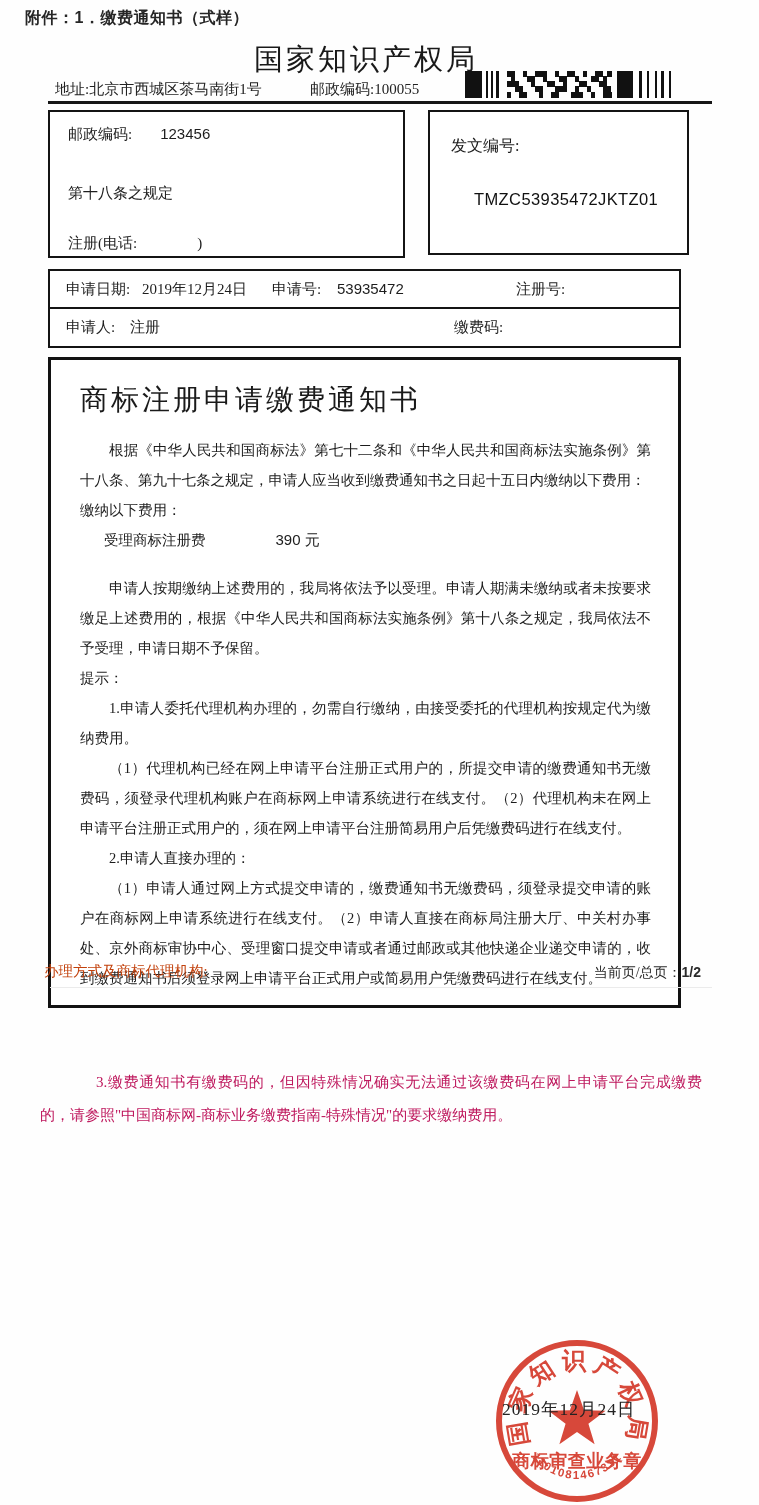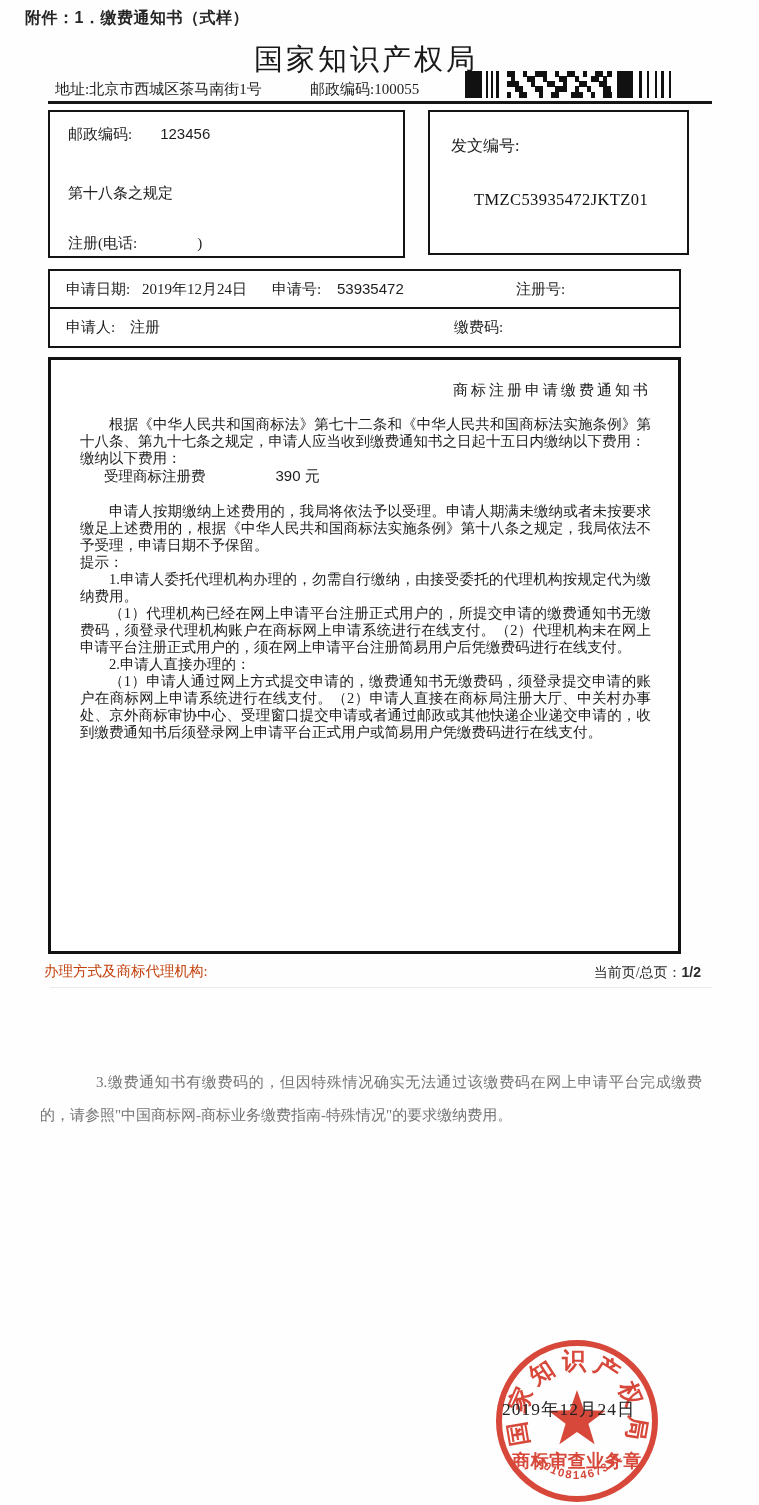--- a/index.html
+++ b/index.html
@@ -35,21 +35,21 @@
   .recipient-postal { position:absolute; left:18px; top:13px; }
   .recipient-postal .val { margin-left:28px; font-family:"Liberation Sans", sans-serif; font-size:15px; }
   .recipient-address { position:absolute; left:18px; top:72px; }
   .recipient-phone { position:absolute; left:18px; top:122px; }
 
   .docnum-box {
     position:absolute; left:428px; top:110px; width:261px; height:145px;
     border:2px solid #141414; background:#fff; font-size:16px;text-align:right;
   }
   .docnum-label { position:absolute; left:21px; top:24px; }
-  .docnum-value { position:absolute; left:44px; top:78px; font-family:Liberation Serif, serif; font-size:16.5px; color:#111; letter-spacing:0.4px; }
+  .docnum-value { position:absolute; left:44px; top:78px; font-family:Liberation Sans, sans-serif; font-size:16.5px; color:#111; letter-spacing:0.4px; }
 
   
   .info-table {
     position:absolute; left:48px; top:269px; width:633px;
     border:2px solid #141414; background:#fff; font-size:15px;
   }
   .info-row { position:relative; height:37px; }
   .info-row.first { border-bottom:2px solid #141414; height:38px; }
   .info-row span { position:absolute; top:9px; }
   .lbl-appdate { left:16px; }
@@ -61,44 +61,44 @@
   .val-applicant { left:80px; }
   .lbl-paycode { left:404px; }
 
   
   .notice-box {
     position:absolute; left:48px; top:357px; width:633px; min-height:597px;
     border:3px solid #121212; background:#fff;
     padding:17px 27px 12px 29px;
   }
   .notice-title {
-    text-align:right; font-size:15px; letter-spacing:3px; color:#1a1a1a;
+    text-align:left; font-size:28px; letter-spacing:3px; color:#1a1a1a;
     margin:4px 0 16px 0; font-weight:normal;
   }
-  .notice-body { font-size:14.5px; line-height:17px; color:#1c1c1c; }
+  .notice-body { font-size:14.5px; line-height:30px; color:#1c1c1c; }
   .notice-body p { margin:0; text-align:justify; }
   .notice-body p.indent { text-indent:2em; }
   .notice-body p.space-before { margin-top:18px; }
   .fee-line { padding-left:24px; }
   .fee-amount { display:inline-block; margin-left:70px; font-family:"Liberation Sans", sans-serif; font-size:15px; }
 
   
   .notice-footer-left {
     position:absolute; left:44px; top:962px; font-size:14.5px; color:#c2410c;
   }
   .notice-footer-right {
     position:absolute; right:58px; top:964px; font-size:14px; color:#2a2a2a;
   }
   .notice-footer-right .page-val { font-family:"Liberation Sans", sans-serif; font-weight:bold; }
   .page-divider { position:absolute; left:50px; top:987px; width:662px; height:1px; background:#ebebeb; }
 
   
   .page2-paragraph {
     position:absolute; left:40px; top:1066px; width:662px;
-    font-size:15px; line-height:33px; text-align:justify; color:#737373;
+    font-size:15px; line-height:33px; text-align:justify; color:#be185d;
   }
   .page2-paragraph p { text-indent:56px; }
 
   
   .seal { position:absolute; left:486px; top:1330px; width:182px; height:182px; }
   .seal-svg { width:100%; height:100%; opacity:0.92; }
   .seal-ring-text { font-size:24px; letter-spacing:6px; fill:#d4392a; font-family:"Liberation Serif", serif; font-weight:bold; }
   .seal-banner { font-size:18px; fill:#d4392a; font-weight:bold; font-family:"Liberation Serif", serif; letter-spacing:0.5px; }
   .seal-number { font-size:11.5px; letter-spacing:1.6px; fill:#d4392a; font-family:"Liberation Sans", sans-serif; font-weight:bold; }
   .seal-star { fill:#d4392a; }

